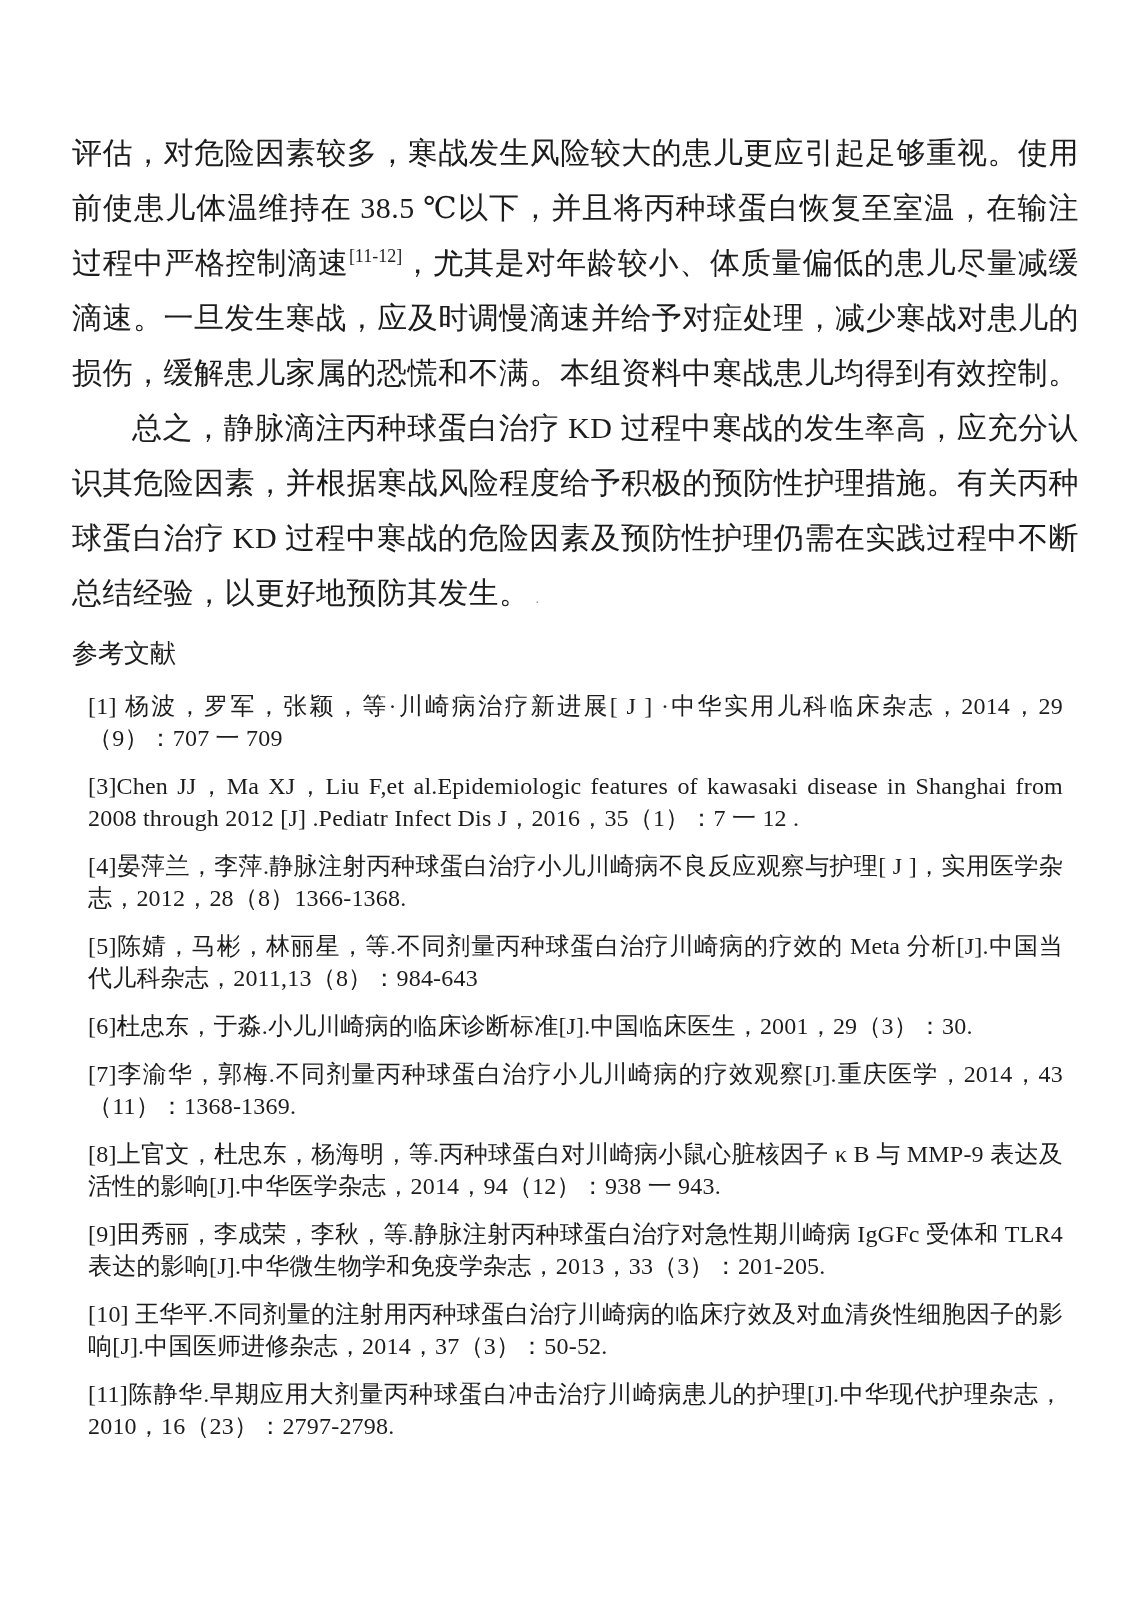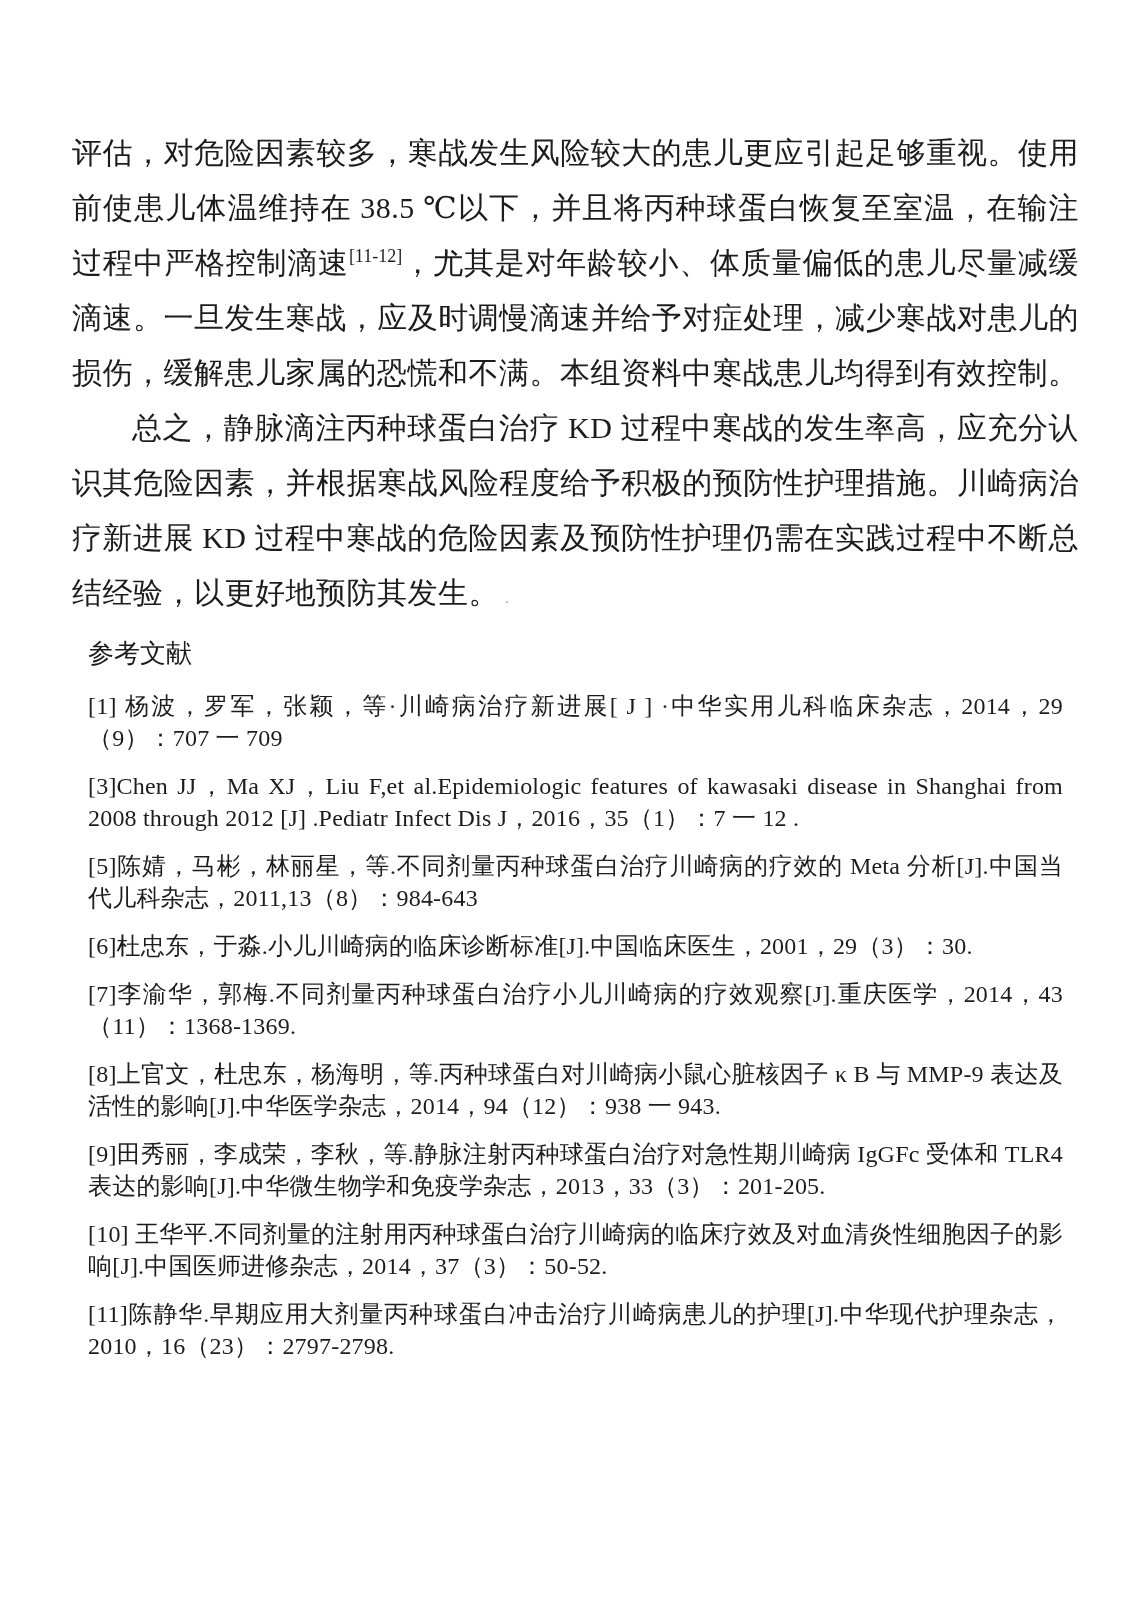--- a/index.html
+++ b/index.html
@@ -36,21 +36,21 @@
     line-height: 0;
   }
   .tiny-mark {
     font-size: 14px;
     color: #9a9a9a;
     letter-spacing: 0;
     vertical-align: baseline;
     padding-left: 6px;
   }
   .ref-heading {
-    margin: 10px 0 18px 16px;
+    margin: 10px 0 18px 0;
     font-size: 26px;
     line-height: 36px;
     font-weight: normal;
   }
   .ref-item {
     margin: 16px;
     font-size: 24px;
     line-height: 32px;
     letter-spacing: 0.2px;
     text-align: justify;
@@ -60,28 +60,29 @@
 </head>
 <body>
 
 <div class="page">
 
   <p class="body-par">
     <span>评估，对危险因素较多，寒战发生风险较大的患儿更应引起足够重视。使用前使患儿体温维持在 38.5 ℃以下，并且将丙种球蛋白恢复至室温，在输注过程中严格控制滴速</span><sup class="cite">[11-12]</sup><span>，尤其是对年龄较小、体质量偏低的患儿尽量减缓滴速。一旦发生寒战，应及时调慢滴速并给予对症处理，减少寒战对患儿的损伤，缓解患儿家属的恐慌和不满。本组资料中寒战患儿均得到有效控制。</span>
   </p>
 
   <p class="body-par indent">
-    <span>总之，静脉滴注丙种球蛋白治疗 KD 过程中寒战的发生率高，应充分认识其危险因素，并根据寒战风险程度给予积极的预防性护理措施。川崎病治疗新进展 KD 过程中寒战的危险因素及预防性护理仍需在实践过程中不断总结经验，以更好地预防其发生。</span><span class="tiny-mark">.</span>
+    <span>总之，静脉滴注丙种球蛋白治疗 KD 过程中寒战的发生率高，应充分认识其危险因素，并根据寒战风险程度给予积极的预防性护理措施。有关丙种球蛋白治疗 KD 过程中寒战的危险因素及预防性护理仍需在实践过程中不断总结经验，以更好地预防其发生。</span><span class="tiny-mark">.</span>
   </p>
 
   <h3 class="ref-heading">参考文献</h3>
 
   <div>
     <p class="ref-item">[1]  杨波，罗军，张颖，等·川崎病治疗新进展[ J ] ·中华实用儿科临床杂志，2014，29（9）：707 一 709</p>
     <p class="ref-item">[3]Chen JJ，Ma XJ，Liu F,et al.Epidemiologic features of kawasaki disease in Shanghai from 2008 through 2012 [J] .Pediatr Infect Dis J，2016，35（1）：7 一 12 .</p>
+    <p class="ref-item">[4]晏萍兰，李萍.静脉注射丙种球蛋白治疗小儿川崎病不良反应观察与护理[ J ]，实用医学杂志，2012，28（8）1366-1368.</p>
     <p class="ref-item">[5]陈婧，马彬，林丽星，等.不同剂量丙种球蛋白治疗川崎病的疗效的 Meta 分析[J].中国当代儿科杂志，2011,13（8）：984-643</p>
     <p class="ref-item">[6]杜忠东，于淼.小儿川崎病的临床诊断标准[J].中国临床医生，2001，29（3）：30.</p>
     <p class="ref-item">[7]李渝华，郭梅.不同剂量丙种球蛋白治疗小儿川崎病的疗效观察[J].重庆医学，2014，43（11）：1368-1369.</p>
     <p class="ref-item">[8]上官文，杜忠东，杨海明，等.丙种球蛋白对川崎病小鼠心脏核因子 κ B 与 MMP-9 表达及活性的影响[J].中华医学杂志，2014，94（12）：938 一 943.</p>
     <p class="ref-item">[9]田秀丽，李成荣，李秋，等.静脉注射丙种球蛋白治疗对急性期川崎病 IgGFc 受体和 TLR4 表达的影响[J].中华微生物学和免疫学杂志，2013，33（3）：201-205.</p>
     <p class="ref-item">[10]  王华平.不同剂量的注射用丙种球蛋白治疗川崎病的临床疗效及对血清炎性细胞因子的影响[J].中国医师进修杂志，2014，37（3）：50-52.</p>
     <p class="ref-item">[11]陈静华.早期应用大剂量丙种球蛋白冲击治疗川崎病患儿的护理[J].中华现代护理杂志，2010，16（23）：2797-2798.</p>
   </div>
 
 </div>

